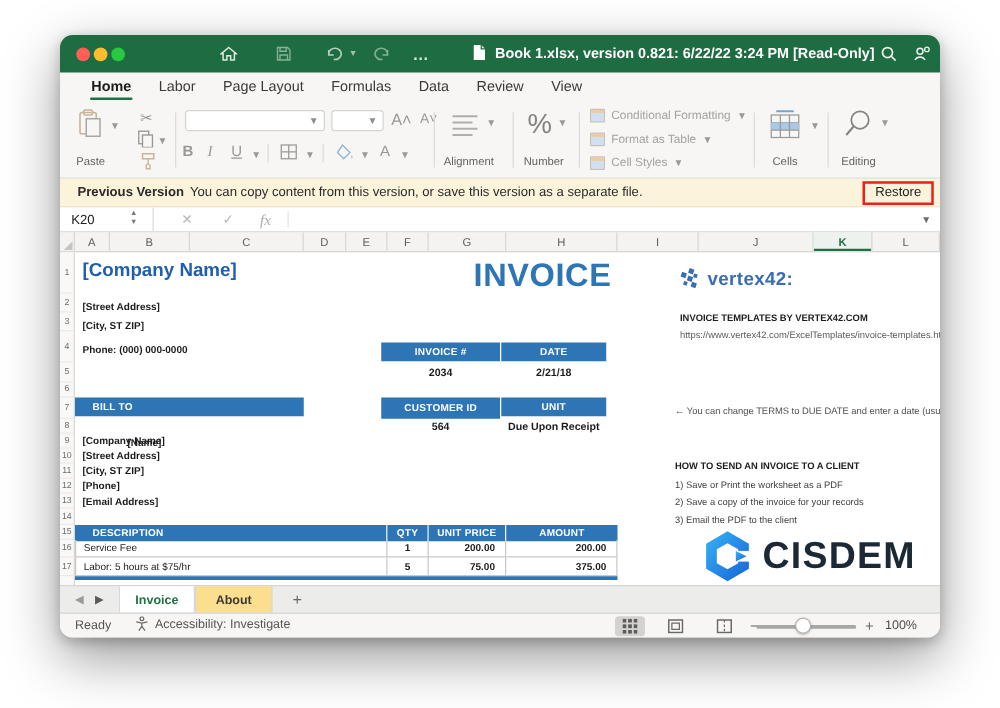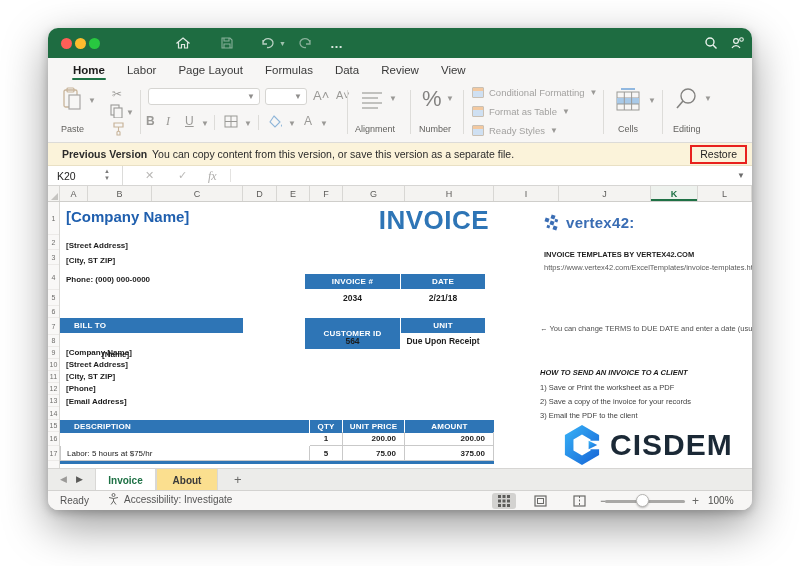--- a/index.html
+++ b/index.html
@@ -69,21 +69,21 @@
   .band.left { justify-content:flex-start; padding-left:14px; }
   .smallbold { font-size:8px; font-weight:bold; color:#1c1c1c; }
   .note { font-size:7.5px; color:#4f4f4f; }
   .cellval { position:absolute; font-size:8.5px; font-weight:bold; color:#1c1c1c; display:flex; align-items:center; justify-content:center; }
   .itemrow { position:absolute; left:12px; width:434px; }
   .itemcell { position:absolute; top:0; height:100%; border-right:1px solid #c9c9c9; border-bottom:1px solid #c9c9c9;
               font-size:8px; color:#222; display:flex; align-items:center; }
   .company { font-size:15px; font-weight:bold; color:#1f5fae; }
   .invtitle { position:absolute; left:306px; top:3px; width:160px; text-align:center;
               font-size:26px; font-weight:bold; letter-spacing:.5px; color:var(--accent,#2e75b6); }
-  .v42 { position:absolute; left:496px; top:12px; display:flex; align-items:flex-start; gap:4px; }
+  .v42 { position:absolute; left:496px; top:12px; display:flex; align-items:center; gap:4px; }
   .v42 .v42text { font-size:15px; font-weight:bold; color:#3a6db4; letter-spacing:.3px; }
 
   .cisdem { position:absolute; left:515px; top:222px; display:flex; align-items:center; gap:9px; }
   .cisdem .ctext { font-size:30px; font-weight:bold; letter-spacing:1px; color:#1b2936; }
 
   
   .sheetbar { position:relative; height:22px; background:#ececea; border-top:1px solid #d6d5d3; font-size:10px; }
   .snav { position:absolute; top:5px; font-size:9px; color:#5a5a58; }
   .stab { position:absolute; top:0; height:22px; display:flex; align-items:center; justify-content:center;
           font-weight:bold; border-right:1px solid #d9d8d6; border-left:1px solid #d9d8d6; }
@@ -129,20 +129,29 @@
           </svg>
       </div>
       <div class="tbar-ic" style="left:231px;font-size:7px;opacity:.7;">▼</div>
       <div class="tbar-ic" style="left:250px;opacity:.55;">
         <svg width="15" height="14" viewBox="0 0 15 14">
             <path d="M12 4 L12 8 L8 8 M12 7 A5 4.5 0 1 0 8 11.5" fill="none" stroke="#dfe9e2" stroke-width="1.3"></path>
           </svg>
       </div>
       <div class="tbar-ic" style="left:282px;font-weight:bold;letter-spacing:1px;">…</div>
 
+      <div class="doc-title">
+        <span>
+          <svg width="11" height="14" viewBox="0 0 11 14">
+              <path d="M1 1 H7 L10 4 V13 H1 Z" fill="#ffffff"></path>
+              <path d="M7 1 L7 4 H10" fill="none" stroke="#1e6c41" stroke-width="1"></path>
+            </svg>
+        </span>
+        <span>Book 1.xlsx, version 0.821: 6/22/22 3:24 PM  [Read-Only]</span>
+      </div>
 
       <div class="tbar-ic" style="left:656px;">
         <svg width="14" height="14" viewBox="0 0 14 14">
             <circle cx="6" cy="6" r="4" fill="none" stroke="#eaf2ec" stroke-width="1.4"></circle>
             <line x1="9" y1="9" x2="12.5" y2="12.5" stroke="#eaf2ec" stroke-width="1.4"></line>
           </svg>
       </div>
       <div class="tbar-ic" style="left:682px;">
         <svg width="15" height="14" viewBox="0 0 15 14">
             <circle cx="6" cy="5" r="2.4" fill="none" stroke="#eaf2ec" stroke-width="1.2"></circle>
@@ -250,21 +259,21 @@
         <span>Conditional Formatting</span>
           <span class="chev8">▼</span>
       </div>
       <div class="stylerow" style="top:24px;">
         <span class="sic"></span>
         <span>Format as Table</span>
           <span class="chev8">▼</span>
       </div>
       <div class="stylerow" style="top:43px;">
         <span class="sic"></span>
-        <span>Ready Styles</span>
+        <span>Cell Styles</span>
           <span class="chev8">▼</span>
       </div>
 
       <div class="rsep" style="left:555px;"></div>
 
       <div class="ric" style="left:567px;top:6px;">
         <svg width="26" height="24" viewBox="0 0 26 24">
             <line x1="6" y1="1" x2="20" y2="1" stroke="#6fa3d8" stroke-width="1.5"></line>
             <rect x="2" y="4" width="22" height="18" fill="none" stroke="#9a9996"></rect>
             <line x1="2" y1="10" x2="24" y2="10" stroke="#9a9996"></line>
@@ -371,37 +380,37 @@
 
       <div class="abs smallbold" style="left:496px;top:48px;font-size:7.5px;">INVOICE TEMPLATES BY VERTEX42.COM</div>
       <div class="abs note" style="left:496px;top:61px;color:#5b5b5b;">https://www.vertex42.com/ExcelTemplates/invoice-templates.ht</div>
 
       <div class="band" style="left:257px;top:72px;width:95px;height:15px;">INVOICE #</div>
       <div class="band" style="left:353px;top:72px;width:84px;height:15px;">DATE</div>
       <div class="cellval" style="left:257px;top:88px;width:95px;height:15px;">2034</div>
       <div class="cellval" style="left:353px;top:88px;width:84px;height:15px;">2/21/18</div>
 
       <div class="band left" style="left:12px;top:116px;width:183px;height:15px;">BILL TO</div>
-      <div class="band" style="left:257px;top:116px;width:95px;height:31px;">CUSTOMER ID</div>
+      <div class="band" style="left:257px;top:116px;width:95px;height:17px;">CUSTOMER ID</div>
       <div class="band" style="left:353px;top:116px;width:84px;height:15px;">UNIT</div>
       <div class="cellval" style="left:257px;top:132px;width:95px;height:14px;">564</div>
       <div class="cellval" style="left:353px;top:132px;width:84px;height:14px;">Due Upon Receipt</div>
 
       <div class="abs note" style="left:492px;top:122px;">← You can change TERMS to DUE DATE and enter a date (usually 3</div>
 
       <div id="billLines">
           <div class="abs smallbold" style="left: 18px; top: 148px; margin-left: 36px;">[Name]</div>
           <div class="abs smallbold" style="left: 18px; top: 146px;">[Company Name]</div>
           <div class="abs smallbold" style="left: 18px; top: 158px;">[Street Address]</div>
           <div class="abs smallbold" style="left: 18px; top: 170px;">[City, ST ZIP]</div>
           <div class="abs smallbold" style="left: 18px; top: 182px;">[Phone]</div>
           <div class="abs smallbold" style="left: 18px; top: 195px;">[Email Address]</div>
         </div>
 
-      <div class="abs smallbold" style="left:492px;top:166px;font-size:7.5px;font-style:italic;">HOW TO SEND AN INVOICE TO A CLIENT</div>
+      <div class="abs smallbold" style="left:492px;top:166px;font-size:7.5px;">HOW TO SEND AN INVOICE TO A CLIENT</div>
       <div id="howtoSteps">
           <div class="abs note" style="left: 492px; top: 181px; color: rgb(63, 63, 63);">1) Save or Print the worksheet as a PDF</div>
           <div class="abs note" style="left: 492px; top: 195px; color: rgb(63, 63, 63);">2) Save a copy of the invoice for your records</div>
           <div class="abs note" style="left: 492px; top: 209px; color: rgb(63, 63, 63);">3) Email the PDF to the client</div>
         </div>
 
       <div class="band left" style="left:12px;top:218px;width:250px;height:13px;border-right:1px solid #fff;">
           <span>DESCRIPTION</span>
         </div>
       <div class="band" style="left:262px;top:218px;width:33px;height:13px;border-right:1px solid #fff;">
@@ -409,20 +418,21 @@
         </div>
       <div class="band" style="left:295px;top:218px;width:62px;height:13px;border-right:1px solid #fff;">
           <span>UNIT PRICE</span>
         </div>
       <div class="band" style="left:357px;top:218px;width:89px;height:13px;">
           <span>AMOUNT</span>
         </div>
 
       <div id="itemRows">
           <div class="itemrow" style="top: 230px; height: 14px;">
+            <div class="itemcell" style="left: 0px; width: 250px; padding-left: 6px; border-left: 1px solid rgb(201, 201, 201);">Service Fee</div>
             <div class="itemcell" style="left: 250px; width: 33px; justify-content: center; font-weight: bold;">1</div>
             <div class="itemcell" style="left: 283px; width: 62px; justify-content: flex-end; padding-right: 8px; font-weight: bold;">200.00</div>
             <div class="itemcell" style="left: 345px; width: 89px; justify-content: flex-end; padding-right: 8px; font-weight: bold;">200.00</div>
           </div>
           <div class="itemrow" style="top: 244px; height: 15px;">
             <div class="itemcell" style="left: 0px; width: 250px; padding-left: 6px; border-left: 1px solid rgb(201, 201, 201);">Labor: 5 hours at $75/hr</div>
             <div class="itemcell" style="left: 250px; width: 33px; justify-content: center; font-weight: bold;">5</div>
             <div class="itemcell" style="left: 283px; width: 62px; justify-content: flex-end; padding-right: 8px; font-weight: bold;">75.00</div>
             <div class="itemcell" style="left: 345px; width: 89px; justify-content: flex-end; padding-right: 8px; font-weight: bold;">375.00</div>
           </div>

